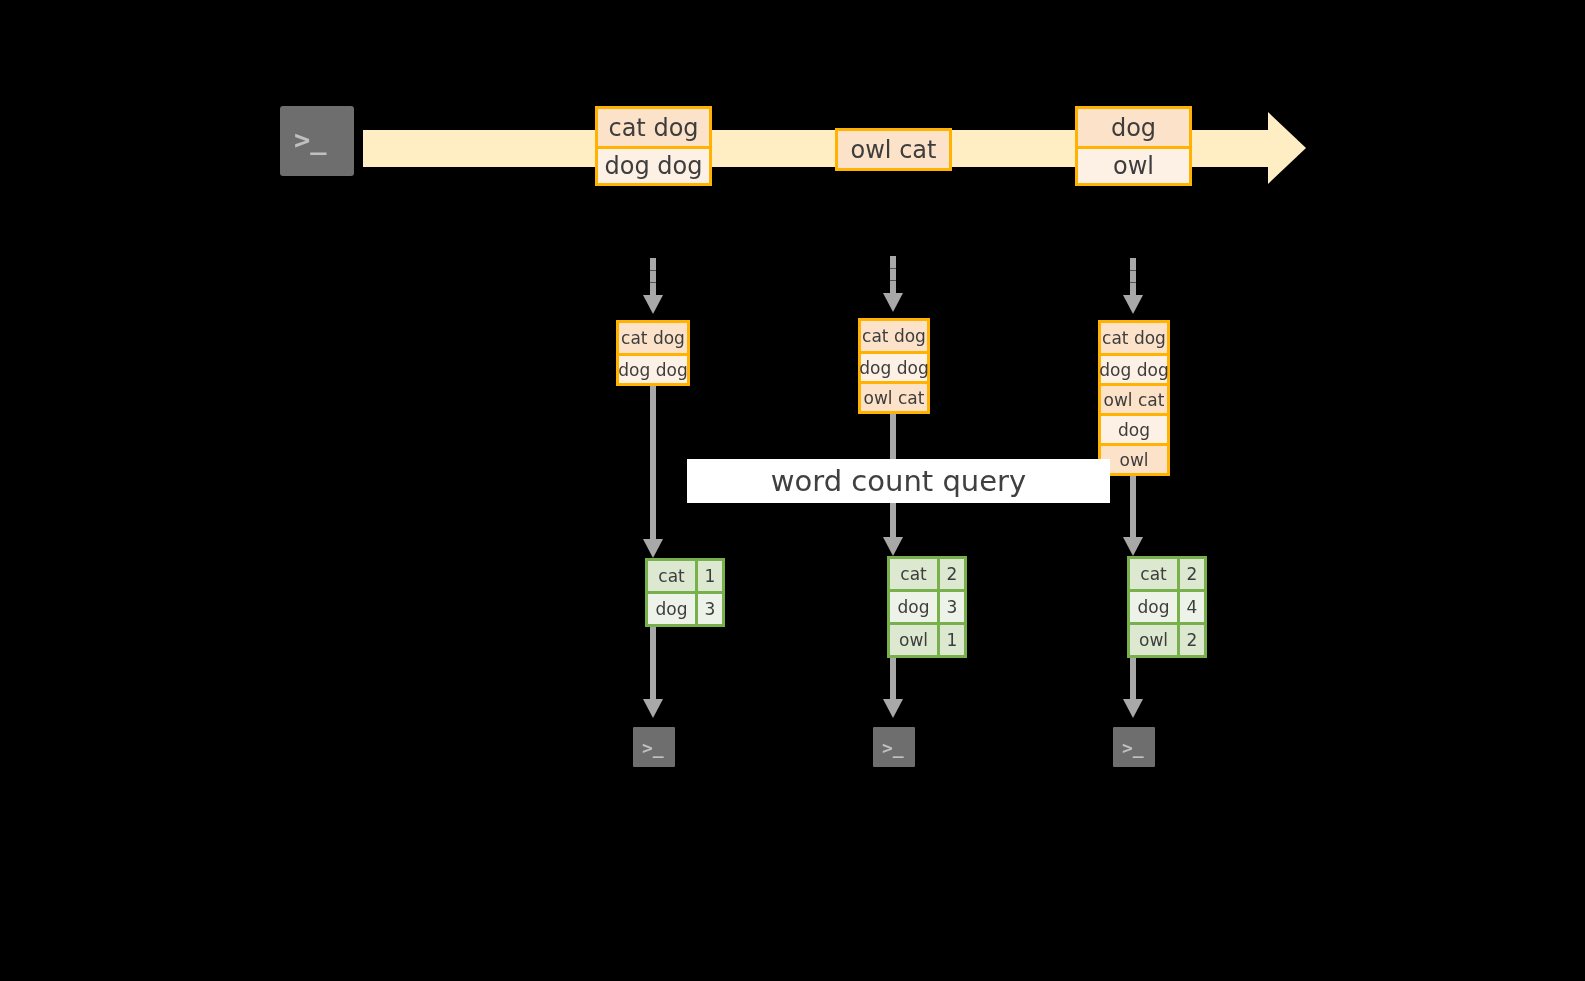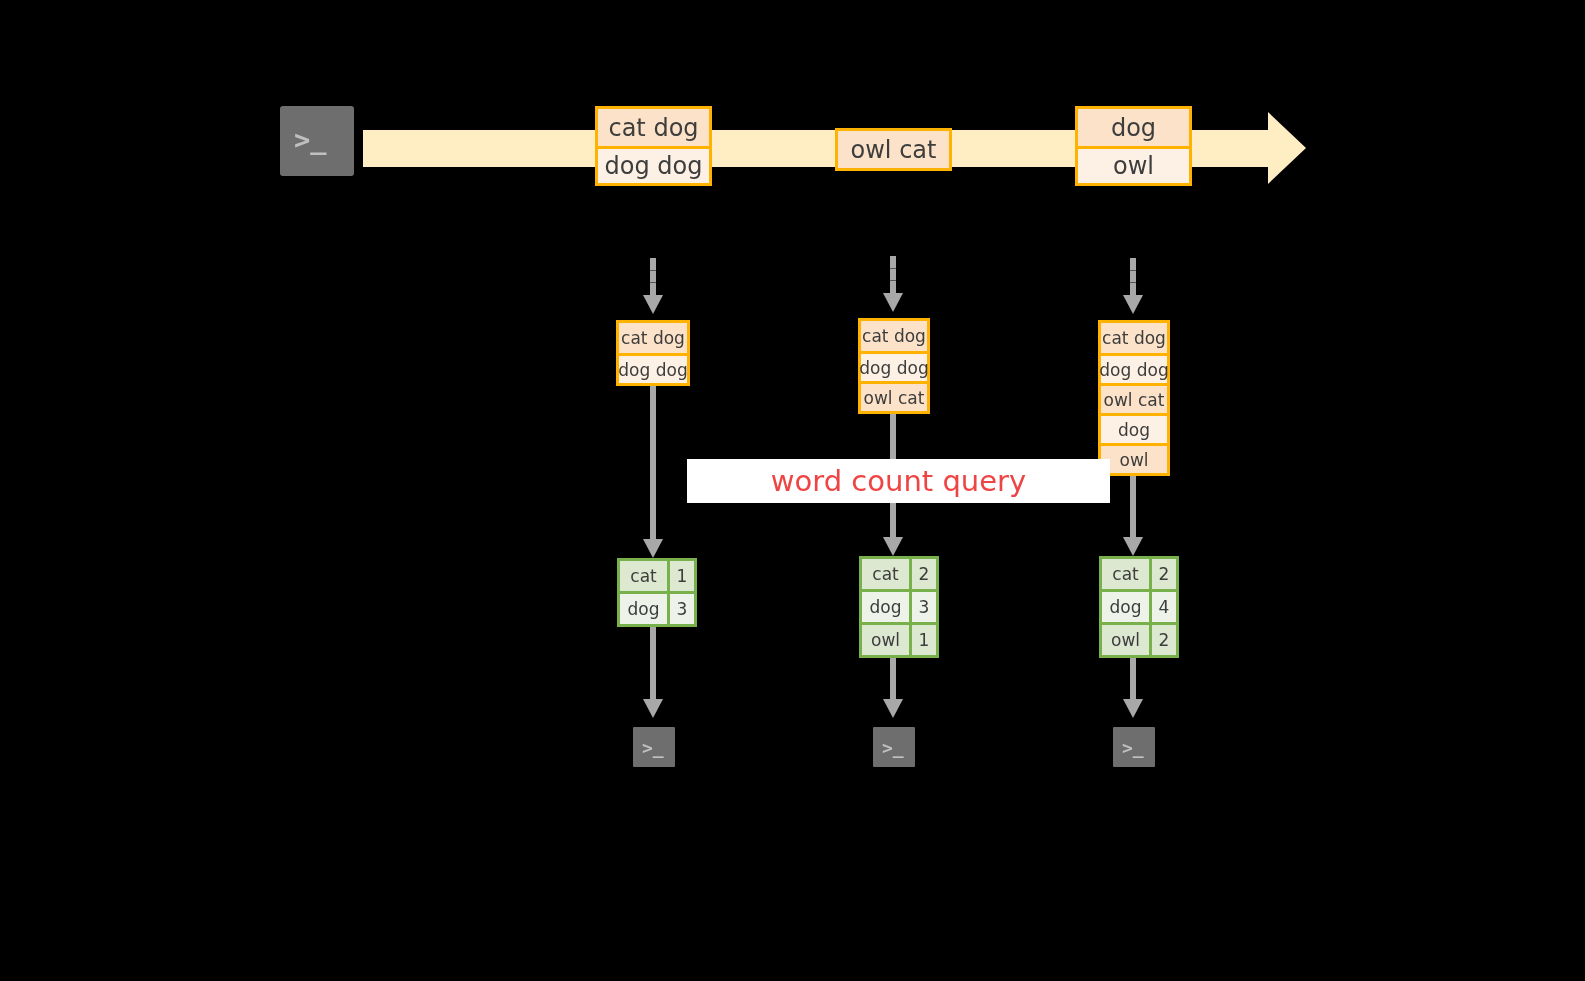--- a/index.html
+++ b/index.html
@@ -109,20 +109,21 @@
   .rec.r-mid-3 { left: 1098px; top: 320px; width: 72px; }
 
   
   .tbl {
     position: absolute;
     box-sizing: border-box;
     border: 3px solid #78b14b;
     display: flex;
     flex-direction: column;
     z-index: 5;
+    margin-left: 28px;
   }
   .tbl .trow {
     display: flex;
     height: 30px;
   }
   .tbl .trow + .trow { border-top: 3px solid #78b14b; }
   .tbl .cell {
     box-sizing: border-box;
     display: flex;
     align-items: center;
@@ -169,21 +170,21 @@
   .query-label {
     position: absolute;
     left: 687px;
     top: 459px;
     width: 423px;
     height: 44px;
     background: #ffffff;
     display: flex;
     align-items: center;
     justify-content: center;
-    color: #ef4444;
+    color: #404040;
     font-size: 29px;
     z-index: 8;
   }
 </style>
 </head>
 <body>
 
 <div id="stage">
 
   <div class="terminal big">

